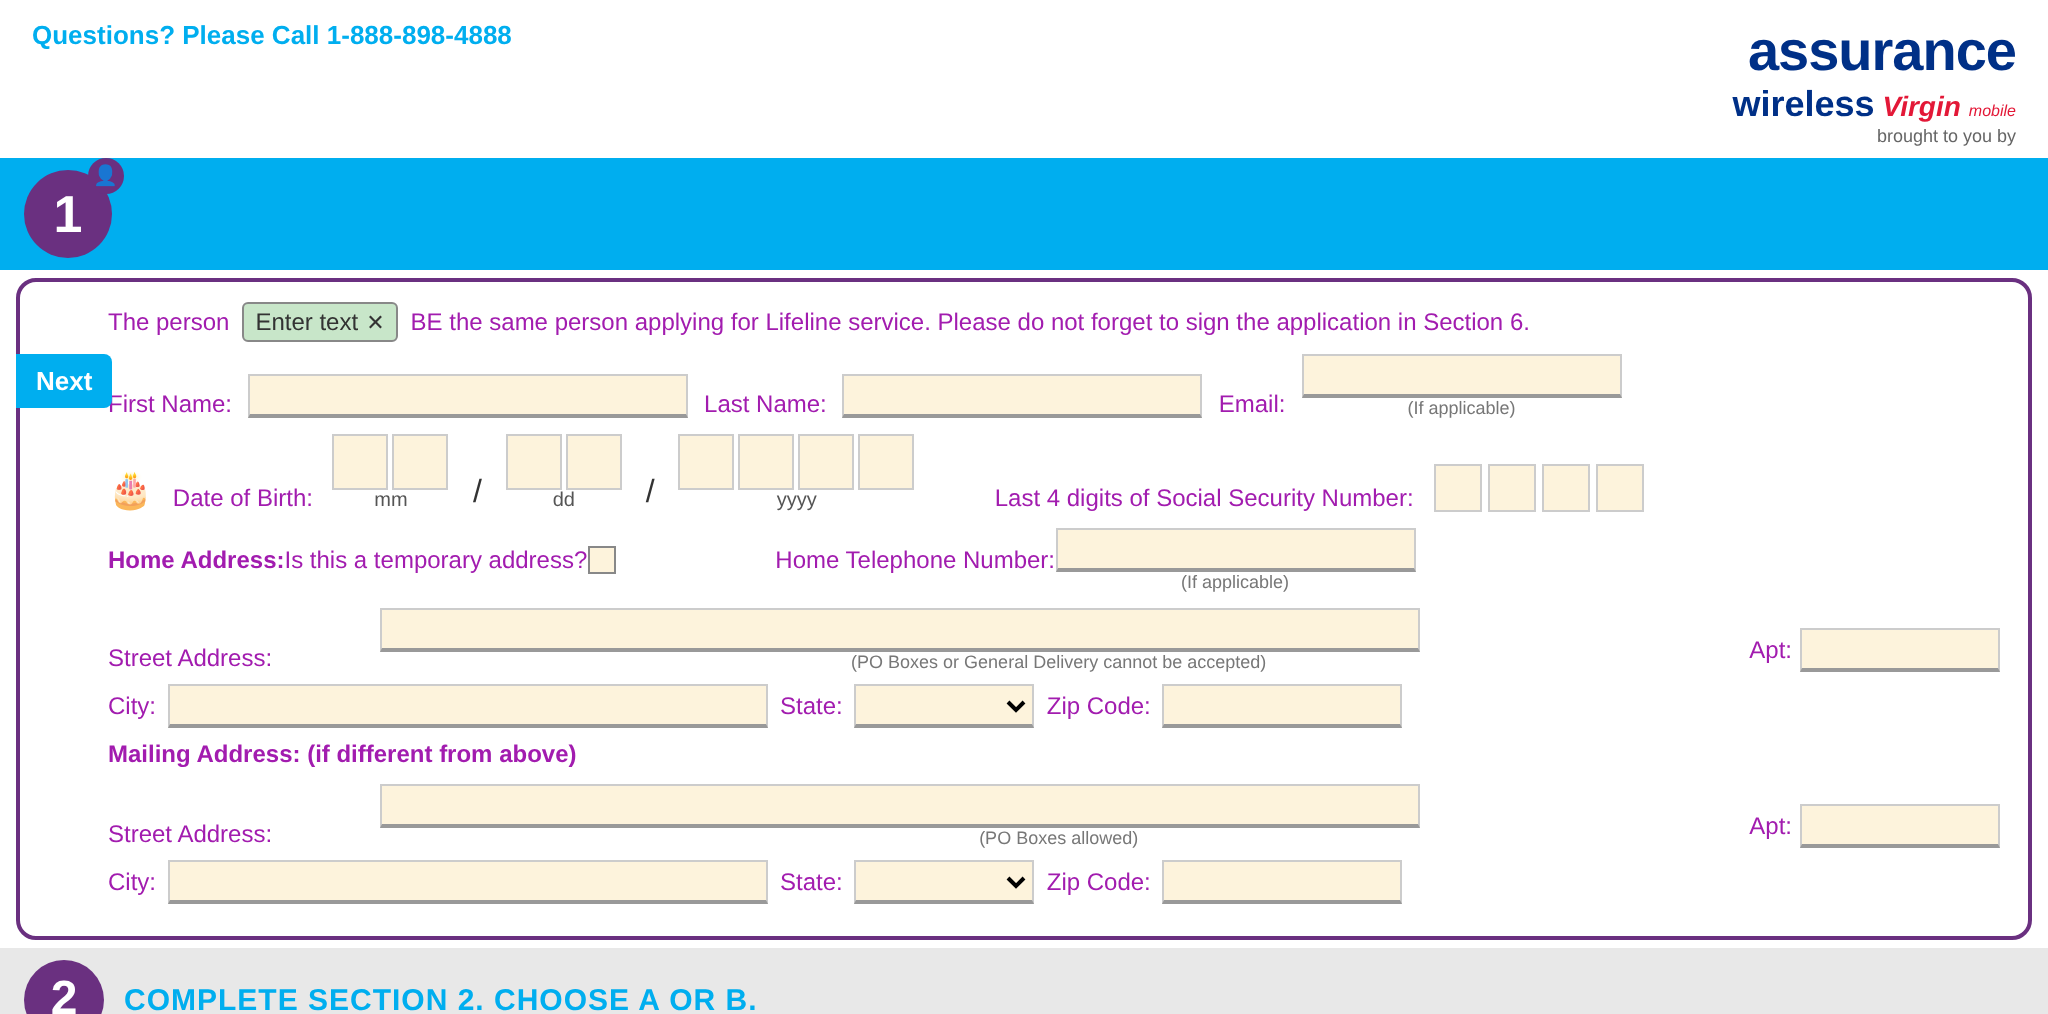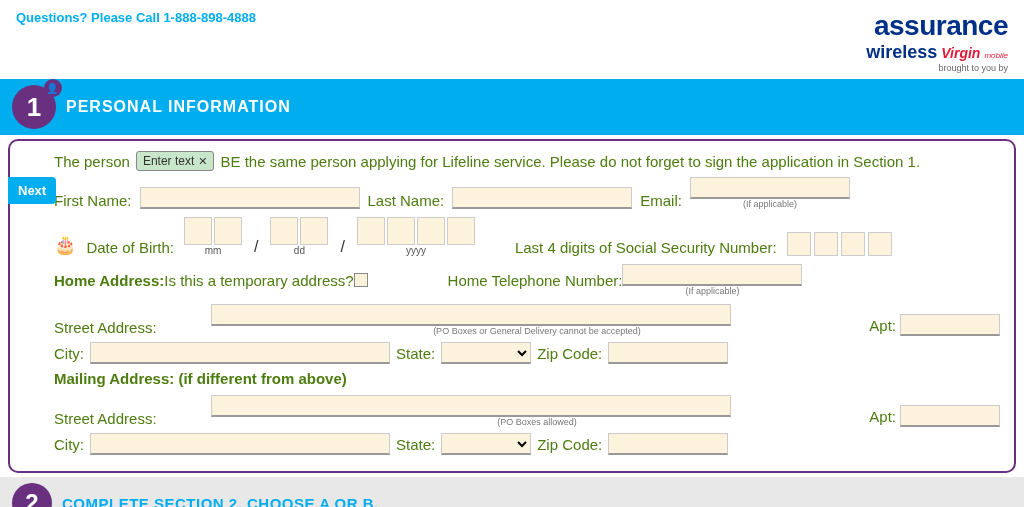--- a/index.html
+++ b/index.html
@@ -142,22 +142,22 @@
 
     
     .form-row {
       display: flex;
       align-items: center;
       margin-bottom: 8px;
       gap: 6px;
       flex-wrap: wrap;
     }
     .label {
-      font-size: 15px;
-      color: #4d7c0f;
+      font-size: 12px;
+      color: #a21caf;
       white-space: nowrap;
     }
     .label-bold {
       font-weight: bold;
     }
     .input-field {
       background: #fdf3dc;
       border: 1px solid #ccc;
       border-bottom: 2px solid #999;
       height: 22px;
@@ -326,34 +326,33 @@
       </div>
       <div class="logo-brought">brought to you by</div>
     </div>
   </div>
 
   <div class="section-header">
     <div class="section-number-circle">
       <span>1</span>
       <div class="person-icon">👤</div>
     </div>
-    <div class="section-title">PERSONAL INFORMATION</div>
   </div>
 
   <div class="form-card">
 
     <button class="next-btn">Next</button>
 
     <div class="form-row" style="padding-left:30px; margin-bottom:6px;">
       <span class="label">The person</span>
       <span class="enter-text-tag">
         <span>Enter text</span>
         <span class="enter-text-x">✕</span>
       </span>
-      <span class="label">BE the same person applying for Lifeline service. Please do not forget to sign the application in Section 1.</span>
+      <span class="label">BE the same person applying for Lifeline service. Please do not forget to sign the application in Section 6.</span>
     </div>
 
     <div class="form-row" style="padding-left:30px; align-items:flex-end; gap:8px;">
       <span class="label">First Name:</span>
       <input class="input-field" style="width: 220px;" type="text">
       <span class="label">Last Name:</span>
       <input class="input-field" style="width: 180px;" type="text">
       <span class="label">Email:</span>
       <div style="display:flex;flex-direction:column;">
         <input class="input-field" style="width: 160px;" type="text">

